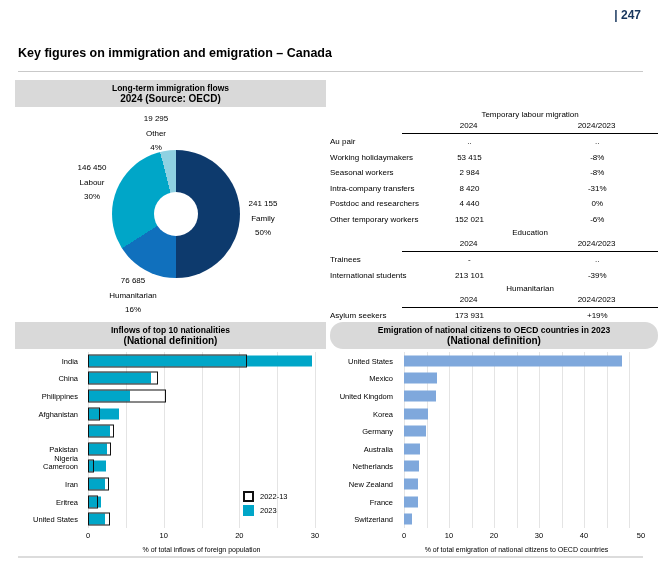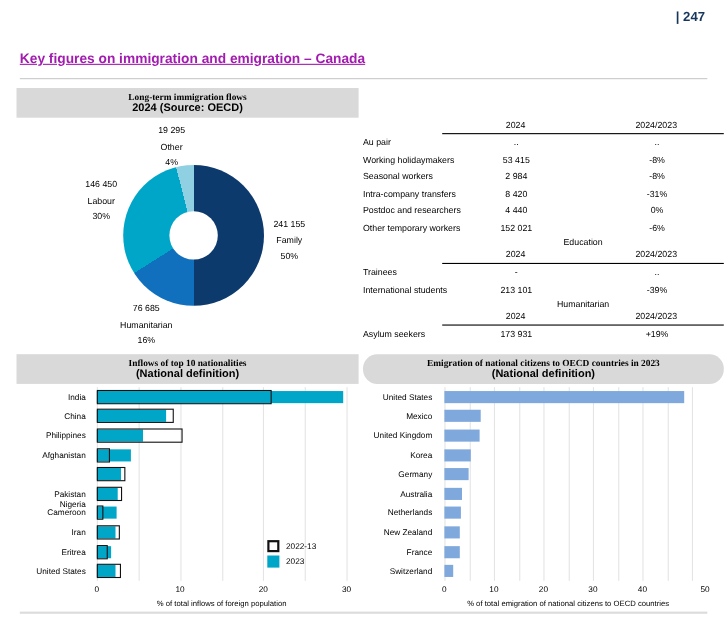--- a/index.html
+++ b/index.html
@@ -1,24 +1,24 @@
 <!DOCTYPE html>
 <html><head>
 <meta charset="utf-8">
 <style>
   html,body{margin:0;padding:0;background:#fff;}
   .page{position:relative;width:661px;height:563px;background:#fff;
         font-family:"Liberation Sans",sans-serif;color:#000;overflow:hidden;}
   .page-number{position:absolute;top:8px;right:20px;font-size:12px;font-weight:bold;color:#17365d;}
-  .page-title{position:absolute;top:46px;left:18px;font-size:12.5px;font-weight:bold;color:#a21caf;text-decoration:underline;}
+  .page-title{position:absolute;top:46px;left:18px;font-size:12.5px;font-weight:bold;color:#000000;}
   .title-rule{position:absolute;top:71px;left:18px;right:18px;height:1px;background:#c9c9c9;}
   .footer-rule{position:absolute;top:556px;left:18px;right:18px;height:2px;background:#dcdcdc;}
 
   .panel-header{position:absolute;background:#d9d9d9;text-align:center;padding-top:3px;box-sizing:border-box;}
-  .panel-header .ph-title{font-size:8.5px;font-weight:bold;line-height:11px;font-family:Liberation Serif, serif;}
+  .panel-header .ph-title{font-size:8.5px;font-weight:bold;line-height:11px;}
   .panel-header .ph-sub{font-size:10px;line-height:9px;font-weight:bold;}
   .ph-tl{left:15px;top:80px;width:311px;height:27px;}
   .ph-tr{left:330px;top:80px;width:328px;height:27px;}
   .ph-bl{left:15px;top:322px;width:311px;height:27px;}
   .ph-br{left:330px;top:322px;width:328px;height:27px;border-radius:13px;}
 
   
   .donut-panel{position:absolute;left:15px;top:107px;width:311px;height:215px;}
   .donut{position:absolute;left:97px;top:43px;width:128px;height:128px;border-radius:50%;}
   .donut-hole{position:absolute;left:139px;top:85px;width:44px;height:44px;border-radius:50%;background:#fff;}
@@ -99,20 +99,21 @@
         </div>
         <div class="donut-label dl-3">
           <div>19 295</div>
           <div>Other</div>
           <div>4%</div>
         </div>
       </div>
   </div>
 
   <div class="temp-table" id="temp-table">
+      <div class="sec-title">Temporary labour migration</div>
       <div class="sec-header">
         <span class="ch1">2024</span>
         <span class="ch2">2024/2023</span>
         <div class="hline"></div>
       </div>
       <div class="t-row">
         <span class="rl">Au pair</span>
         <span class="rv1">..</span>
         <span class="rv2">..</span>
       </div>

